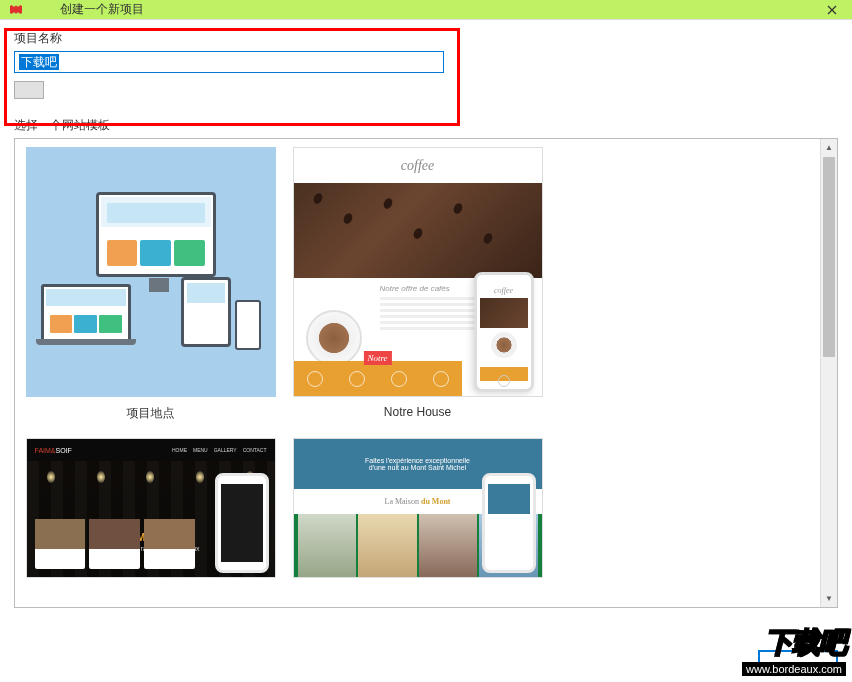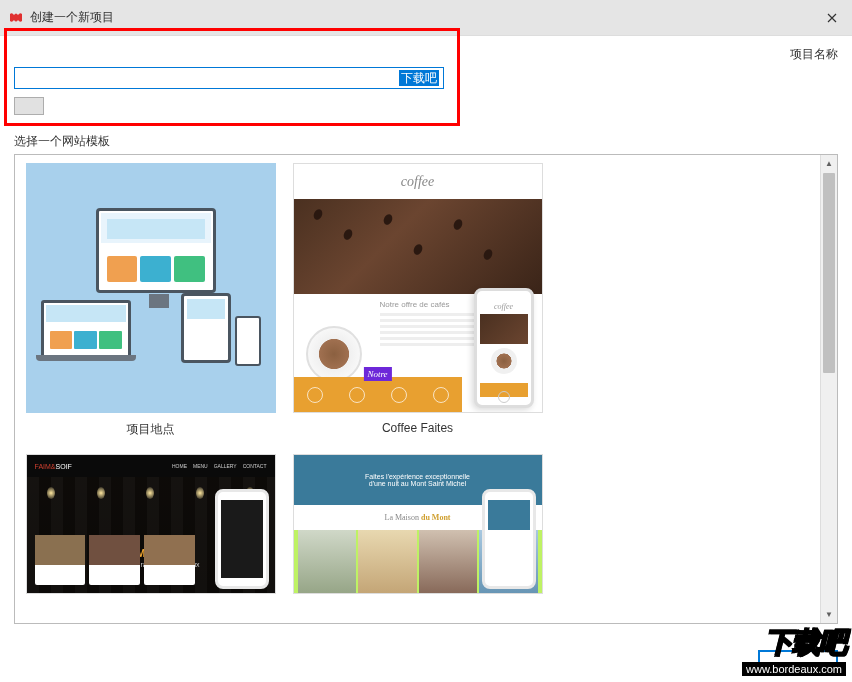--- a/index.html
+++ b/index.html
@@ -6,26 +6,27 @@
     body {
       font-family: "Microsoft YaHei", "Segoe UI", sans-serif;
       font-size: 12px;
       background: #fff;
       width: 852px;
       height: 682px;
       overflow: hidden;
       position: relative;
     }
     .titlebar {
-      height: 36px;
+      height: 20px;
       display: flex;
       align-items: center;
       padding: 0 8px;
       border-bottom: 1px solid #ddd;
-      background: #e5e5e5;
+      background: #bef264;
+      gap: 30px;
     }
     .titlebar .app-icon {
       width: 16px; height: 16px;
       margin-right: 6px;
       display: inline-flex;
       align-items: center;
       justify-content: center;
     }
     .titlebar .title { flex: 1; font-size: 12px; color: #333; }
     .close-btn {
@@ -47,21 +48,21 @@
       width: 456px;
       height: 98px;
       border: 3px solid #ff0000;
       pointer-events: none;
       z-index: 10;
     }
 
     .form-area {
       padding: 10px 14px 4px 14px;
     }
-    .form-row { margin-bottom: 8px; text-align: right; }
+    .form-row { margin-bottom: 8px; }
     .form-label {
       font-size: 12px;
       color: #333;
       margin-bottom: 4px;
       display: block;
     }
     .text-input {
       width: 430px;
       height: 22px;
       border: 1px solid #0078d7;
@@ -278,36 +279,36 @@
       background: radial-gradient(circle, #8b6040 0%, #a07050 40%, #f0f0f0 42%, #fff 100%);
       border-radius: 50%;
       border: 2px solid #e0e0e0;
     }
     .coffee-menu {
       flex: 1;
       padding: 6px;
       font-size: 6px;
       color: #aaa;
     }
-    .coffee-menu-title{font-size:8px;color:#999;margin-bottom:4px}
+    .coffee-menu-title{font-size:8px;font-style:italic;color:#999;margin-bottom:4px}
     .coffee-menu-line{height:3px;background:#eee;margin:3px 0;width:85%}
     .coffee-footer {
       position: absolute;
       bottom: 0; left: 0; right: 80px;
       height: 35px;
       background: #e8a030;
       display: flex;
       align-items: center;
       justify-content: space-around;
     }
     .coffee-footer-notre{
       position:absolute;
       left:50%;top:-10px;
       transform:translateX(-50%);
-      background:#6d28d9;
+      background:#ef4444;
       color:#fff;
       font-size:9px;
       font-style:italic;
       padding:2px 4px;
       font-family:cursive;
     }
     .coffee-icon {
       width: 16px; height: 16px;
       border: 1px solid rgba(255,255,255,0.7);
       border-radius: 50%;
@@ -362,21 +363,21 @@
     .faim-sub{color:#ccc;font-size:7px;margin-top:2px}
     .faim-lights{position:absolute;top:10px;left:0;right:0;display:flex;justify-content:space-around}
     .faim-lights span{width:8px;height:12px;background:radial-gradient(circle,#ffe8a0,transparent);border-radius:50%}
     .faim-card-row{position:absolute;bottom:8px;left:8px;right:80px;height:50px;display:flex;gap:4px}
     .faim-card{flex:1;background:#fff;border-radius:2px}
     .faim-card-img{height:30px;background:#8a7050}
     .faim-phone{position:absolute;right:6px;bottom:4px;width:54px;height:100px;background:#fff;border:3px solid #e8e8e8;border-radius:8px}
     .faim-phone-screen{position:absolute;inset:8px 3px;background:#1a1a1a}
 
     
-    .maison-bg{position:absolute;inset:0;background:#bef264}
+    .maison-bg{position:absolute;inset:0;background:#15803d}
     .maison-banner{height:50px;background:#3a7a9a;color:#fff;display:flex;flex-direction:column;align-items:center;justify-content:center;font-size:7px}
     .maison-sub{background:#fff;text-align:center;padding:8px;font-size:8px;color:#888;font-family:serif}
     .maison-sub strong{color:#d0a030}
     .maison-photos{display:flex;gap:2px;padding:0 4px;height:70px}
     .maison-photo{flex:1;background:#c0b0a0}
     .maison-photo:nth-child(1){background:linear-gradient(#d0d8c8,#90a080)}
     .maison-photo:nth-child(2){background:linear-gradient(#e8d8b0,#c0a070)}
     .maison-photo:nth-child(3){background:linear-gradient(#d0c0b0,#806050)}
     .maison-photo:nth-child(4){background:linear-gradient(#a8c8e0,#6090b0)}
     .maison-phone{position:absolute;right:6px;bottom:4px;width:54px;height:100px;background:#fff;border:3px solid #e8e8e8;border-radius:8px}
@@ -559,21 +560,21 @@
             <div class="coffee-phone">
               <div class="coffee-phone-screen">
                 <div class="coffee-phone-title">coffee</div>
                 <div class="coffee-phone-hero"></div>
                 <div class="coffee-phone-cup"></div>
                 <div class="coffee-phone-footer"></div>
               </div>
             </div>
           </div>
         </div>
-        <div class="template-name">Coffee Faites</div>
+        <div class="template-name">Notre House</div>
       </div>
 
       <div></div>
 
       <div class="template-item">
         <div class="template-thumb" style="height:140px">
           <div class="faim-bg">
             <div class="faim-header">
               <span class="faim-logo"><span>FAIM&amp;</span><span style="color:#fff">SOIF</span></span>
               <div class="faim-nav">

